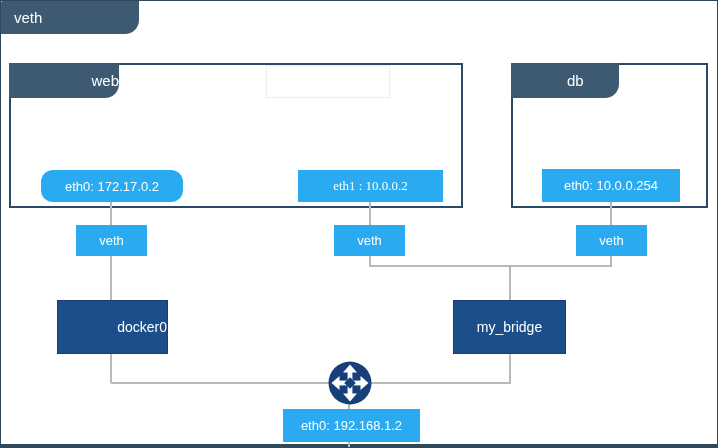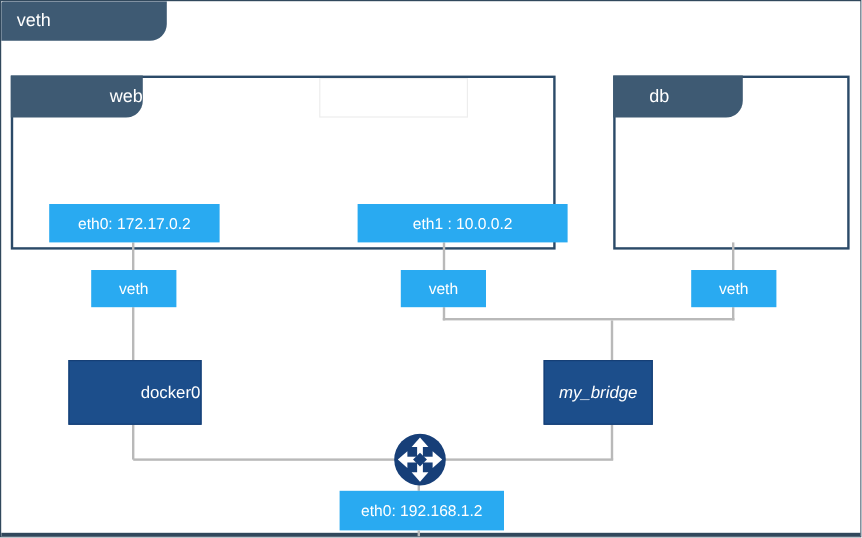--- a/index.html
+++ b/index.html
@@ -104,45 +104,48 @@
   <div class="line" style="left:368px;top:264px;width:243px;height:2px;"></div>
   <div class="line" style="left:508px;top:266px;width:2px;height:33px;"></div>
   <div class="line" style="left:508px;top:353px;width:2px;height:29px;"></div>
   <div class="line" style="left:349px;top:381px;width:161px;height:2px;"></div>
   <div class="line" style="left:347px;top:398px;width:2px;height:10px;"></div>
   <div class="line" style="left:347px;top:441px;width:2px;height:5px;z-index:6;"></div>
 
   <div class="ctab" style="left:8px;top:62px;width:110px;height:35px;padding-left:25px;justify-content:flex-end;">
     <span>web</span>
   </div>
-  <div class="ctab" style="left:510px;top:62px;width:108px;height:35px;padding-left:30px;">
+  <div class="ctab" style="left:510px;top:62px;width:108px;height:35px;padding-left:56px;">
     <span>db</span>
   </div>
 
-  <div class="chip" style="left:40px;top:169px;width:142px;height:32px;">
+  <div class="chip" style="left:40px;top:169px;width:142px;height:32px;border-radius:12px;">
     <span>eth0: 172.17.0.2</span>
   </div>
-  <div class="chip" style="left:297px;top:169px;width:175px;height:32px;">
+  <div class="chip" style="left:297px;top:169px;width:145px;height:32px;font-family:Liberation Serif, serif;">
     <span>eth1 : 10.0.0.2</span>
+  </div>
+  <div class="chip" style="left:541px;top:168px;width:138px;height:33px;">
+    <span>eth0: 10.0.0.254</span>
   </div>
 
   <div class="chip" style="left:75px;top:224px;width:71px;height:31px;">
     <span>veth</span>
   </div>
   <div class="chip" style="left:333px;top:224px;width:71px;height:31px;">
     <span>veth</span>
   </div>
   <div class="chip" style="left:575px;top:224px;width:71px;height:31px;">
     <span>veth</span>
   </div>
 
   <div class="bridge" style="left:56px;top:299px;width:111px;height:54px;justify-content:flex-end;">
     <span>docker0</span>
   </div>
-  <div class="bridge" style="left:452px;top:299px;width:91px;height:54px;font-style:italic;">
+  <div class="bridge" style="left:452px;top:299px;width:113px;height:54px;">
     <span>my_bridge</span>
   </div>
 
   <div class="router">
     <svg width="44" height="44" viewBox="0 0 44 44" xmlns="http://www.w3.org/2000/svg">
       <circle cx="22" cy="22" r="21.5" fill="#173f78"></circle>
       <rect x="19.6" y="9" width="4.8" height="26" fill="#ffffff"></rect>
       <rect x="9" y="19.6" width="26" height="4.8" fill="#ffffff"></rect>
       <polygon points="22,3.5 15,11.5 29,11.5" fill="#ffffff"></polygon>
       <polygon points="22,40.5 15,32.5 29,32.5" fill="#ffffff"></polygon>

